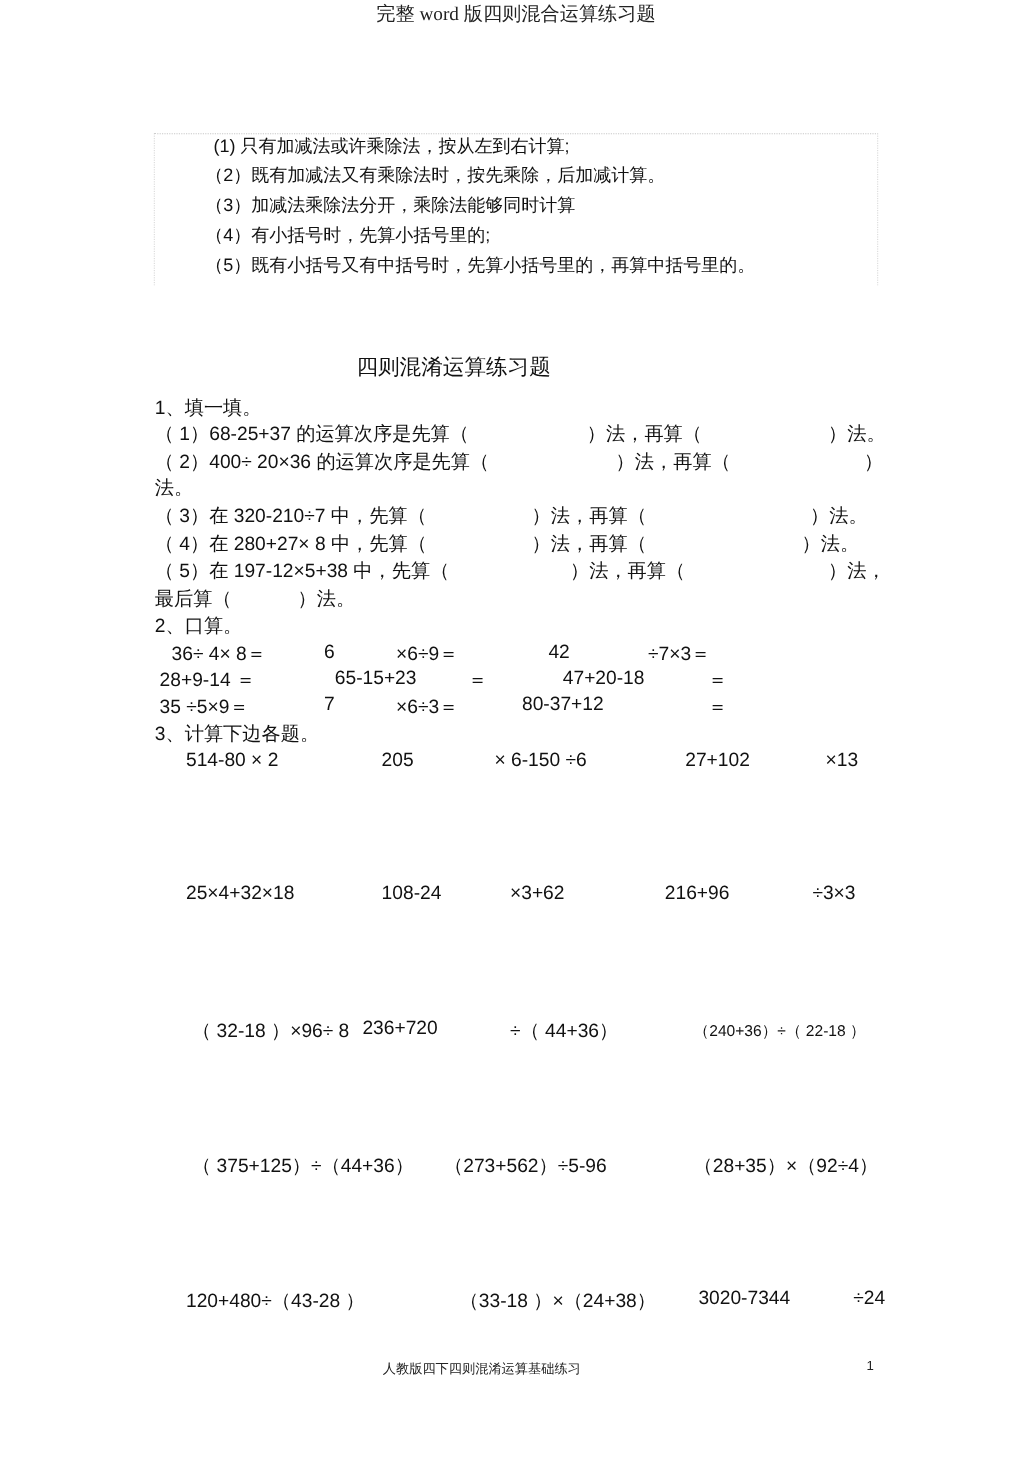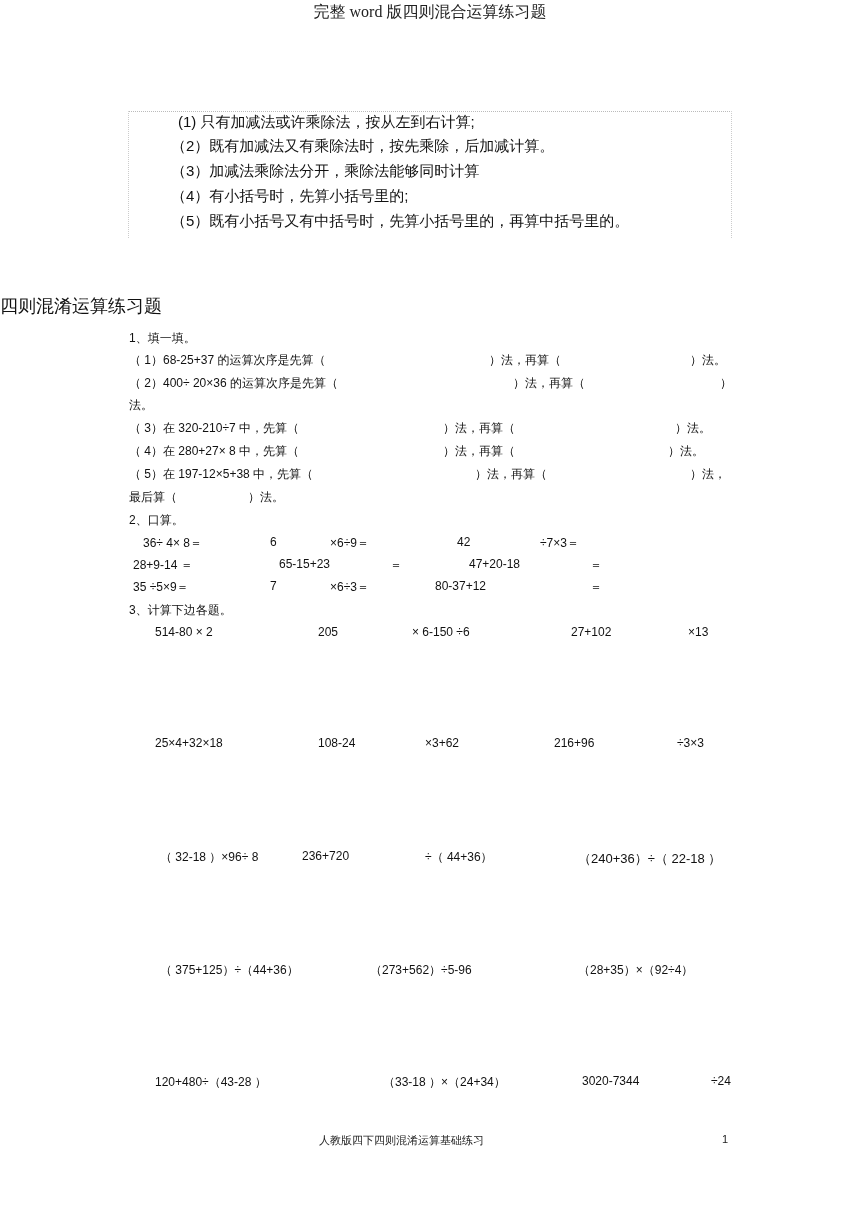--- a/index.html
+++ b/index.html
@@ -5,37 +5,37 @@
   html, body { margin: 0; padding: 0; background: #ffffff; }
   body { width: 860px; height: 1218px; position: relative; overflow: hidden;
          font-family: "Liberation Sans", "DejaVu Sans", sans-serif; color: #111; }
   .abs { position: absolute; white-space: nowrap; }
   .serif { font-family: "Liberation Serif", "DejaVu Serif", serif; }
   .hdr { font-size: 16px; color: #222; }
   .rules-box { position: absolute; left: 128px; top: 111px; width: 602px; height: 126px;
                border-top: 1px dotted #bbb; border-left: 1px dotted #ccc; border-right: 1px dotted #ccc; }
   .rule { font-size: 15px; color: #111; margin-left: 13px; }
   .title { font-size: 18px; color: #111; }
-  .t15 { font-size: 12px; text-align: center; }
+  .t15 { font-size: 16px; text-align: center; }
   .t13 { font-size: 13px; }
   .footer { font-size: 11px; color: #222; }
 </style>
 </head>
 <body>
 
 <div class="abs serif hdr" style="left:0;width:860px;text-align:center;top:2px;">完整 word 版四则混合运算练习题</div>
 
 <div class="rules-box"></div>
 <div class="abs rule" style="left:165px;top:113px;">(1) 只有加减法或许乘除法，按从左到右计算;</div>
 <div class="abs rule" style="left:158px;top:137px;">（2）既有加减法又有乘除法时，按先乘除，后加减计算。</div>
 <div class="abs rule" style="left:158px;top:162px;">（3）加减法乘除法分开，乘除法能够同时计算</div>
 <div class="abs rule" style="left:158px;top:187px;">（4）有小括号时，先算小括号里的;</div>
 <div class="abs rule" style="left:158px;top:212px;">（5）既有小括号又有中括号时，先算小括号里的，再算中括号里的。</div>
 
-<div class="abs serif title" style="left:0;width:756px;text-align:left;top:294px;">四则混淆运算练习题</div>
+<div class="abs serif title" style="left:0;width:756px;text-align:center;top:294px;">四则混淆运算练习题</div>
 
 <div class="abs t15" style="left:129px;top:330px;">1、填一填。</div>
 
 <div class="abs t15" style="left:129px;top:352px;">（ 1）68-25+37 的运算次序是先算（</div>
 <div class="abs t15" style="left:489px;top:352px;">）法，再算（</div>
 <div class="abs t15" style="left:690px;top:352px;">）法。</div>
 
 <div class="abs t15" style="left:129px;top:375px;">（ 2）400÷ 20×36 的运算次序是先算（</div>
 <div class="abs t15" style="left:513px;top:375px;">）法，再算（</div>
 <div class="abs t15" style="left:720px;top:375px;">）</div>
@@ -92,18 +92,18 @@
 <div class="abs t15" style="left:160px;top:849px;">（ 32-18 ）×96÷ 8</div>
 <div class="abs t15" style="left:302px;top:849px;">236+720</div>
 <div class="abs t15" style="left:425px;top:849px;">÷（ 44+36）</div>
 <div class="abs t13" style="left:578px;top:850px;">（240+36）÷（ 22-18 ）</div>
 
 <div class="abs t15" style="left:160px;top:962px;">（ 375+125）÷（44+36）</div>
 <div class="abs t15" style="left:370px;top:962px;">（273+562）÷5-96</div>
 <div class="abs t15" style="left:578px;top:962px;">（28+35）×（92÷4）</div>
 
 <div class="abs t15" style="left:155px;top:1074px;">120+480÷（43-28 ）</div>
-<div class="abs t15" style="left:383px;top:1074px;">（33-18 ）×（24+34）</div>
+<div class="abs t15" style="left:383px;top:1074px;">（33-18 ）×（24+38）</div>
 <div class="abs t15" style="left:582px;top:1074px;">3020-7344</div>
 <div class="abs t15" style="left:695px;top:1074px;margin-left:16px;">÷24</div>
 
 <div class="abs serif footer" style="left:319px;top:1133px;">人教版四下四则混淆运算基础练习</div>
 <div class="abs footer" style="left:722px;top:1133px;">1</div>
 
 </body></html>

